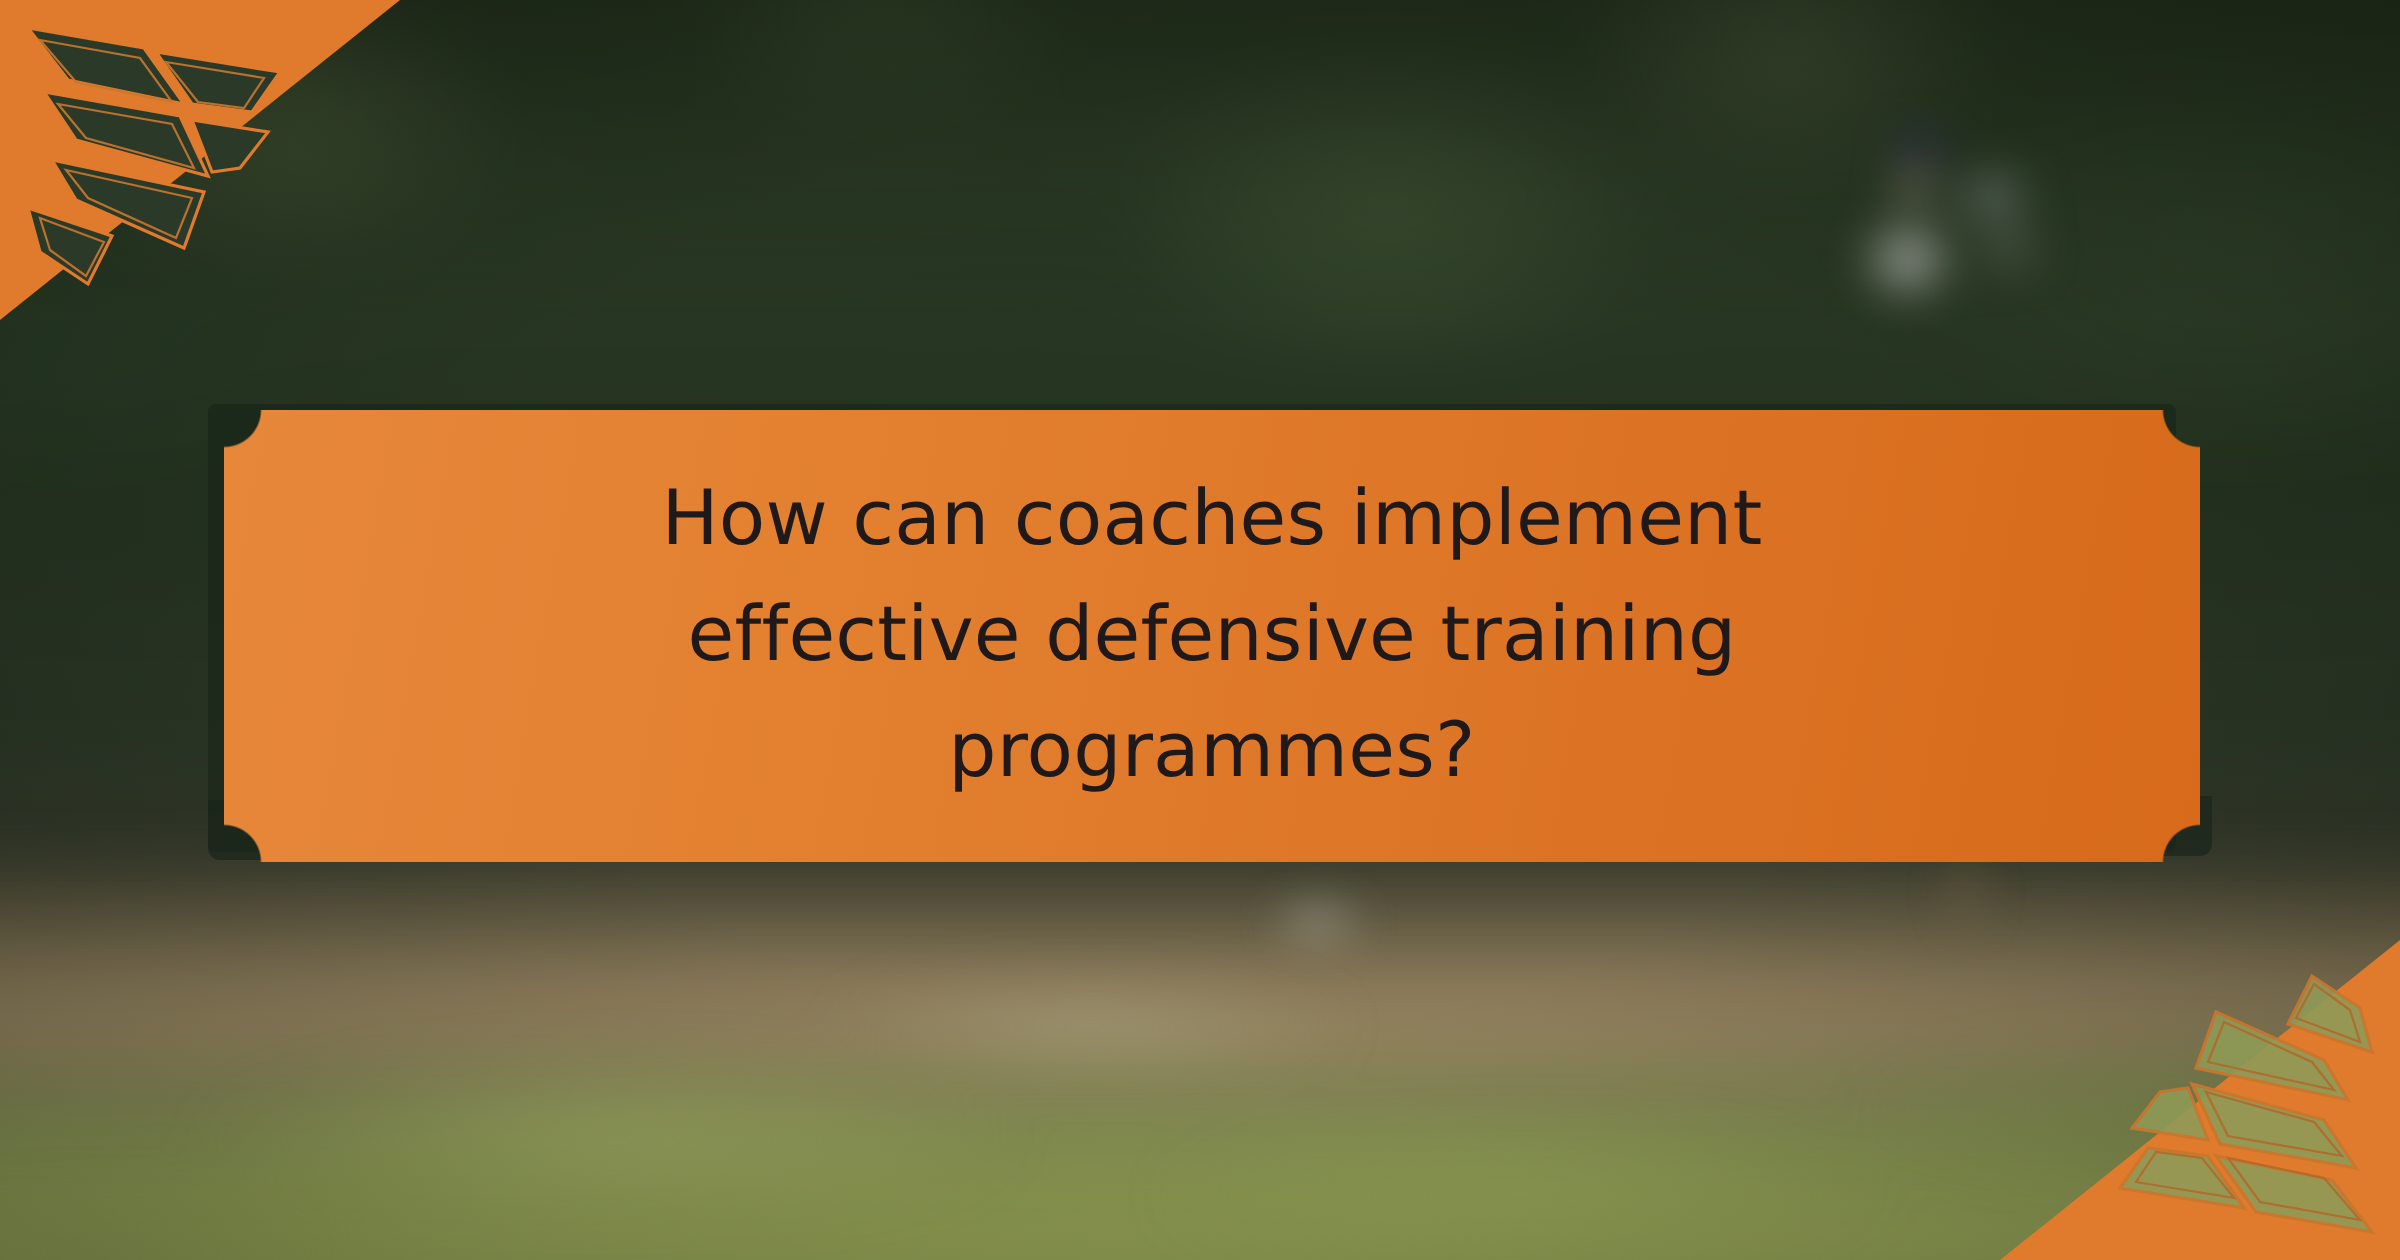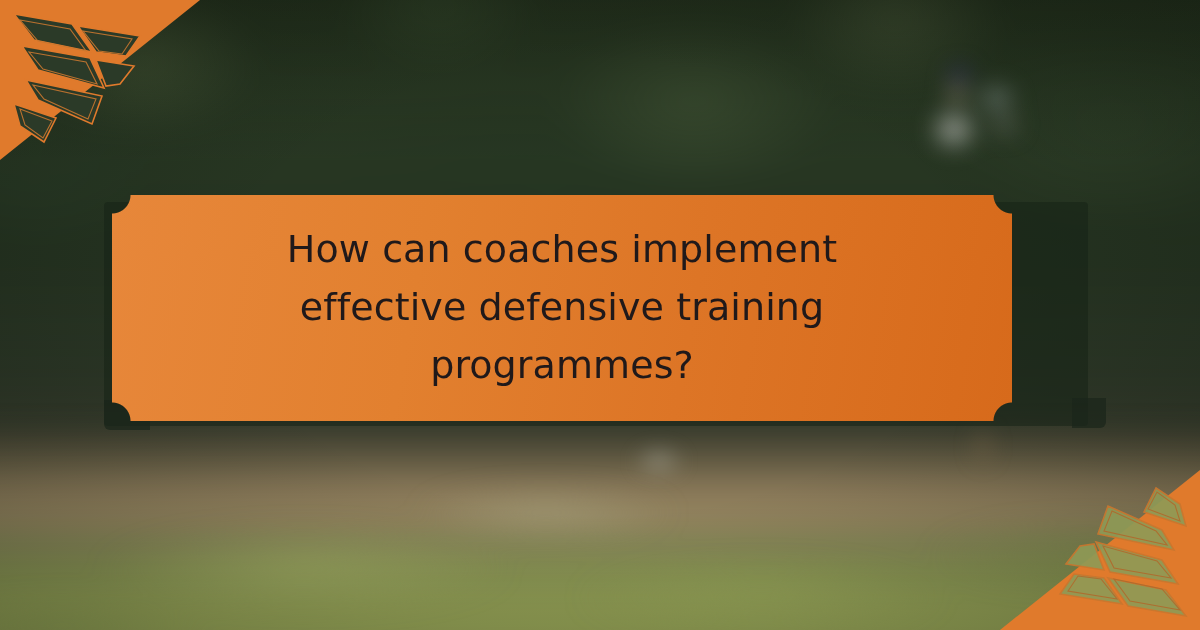--- a/index.html
+++ b/index.html
@@ -148,22 +148,22 @@
     left: 1072px;
     top: 398px;
     width: 34px;
     height: 30px;
     background: rgba(26, 38, 26, .72);
     border-bottom-right-radius: 6px;
   }
   .banner {
     position: absolute;
     left: 112px;
-    top: 195px;
-    width: 900px;
+    top: 205px;
+    width: 988px;
     height: 226px;
     background: linear-gradient(100deg, #e7873a 0%, #e2802f 34%, #dd7526 64%, #d76a1b 100%);
     -webkit-mask-image:
        radial-gradient(circle 18px at 100% 100%, transparent 0 18px, #000 19px),
        radial-gradient(circle 18px at 0 0, transparent 0 18px, #000 19px),
        radial-gradient(circle 18px at 100% 0, transparent 0 18px, #000 19px),
        radial-gradient(circle 18px at 0 100%, transparent 0 18px, #000 19px);
     -webkit-mask-composite: source-in;
     mask-image:
        radial-gradient(circle 18px at 100% 100%, transparent 0 18px, #000 19px),

